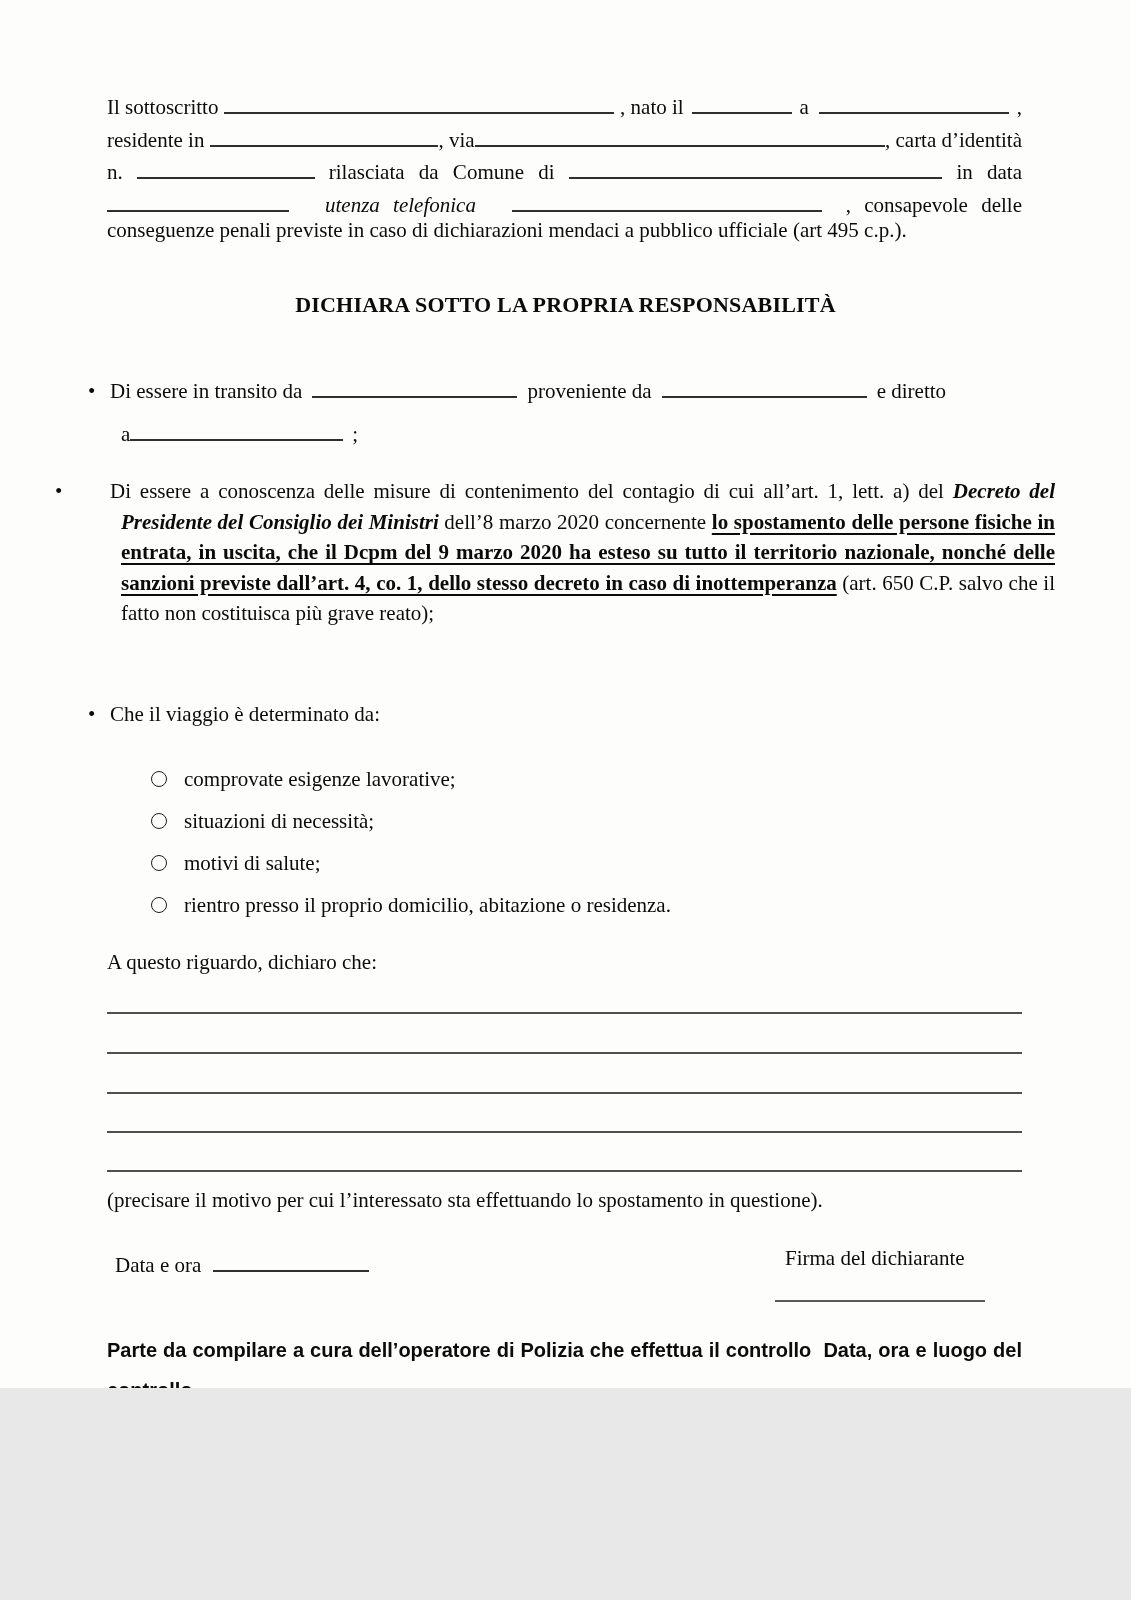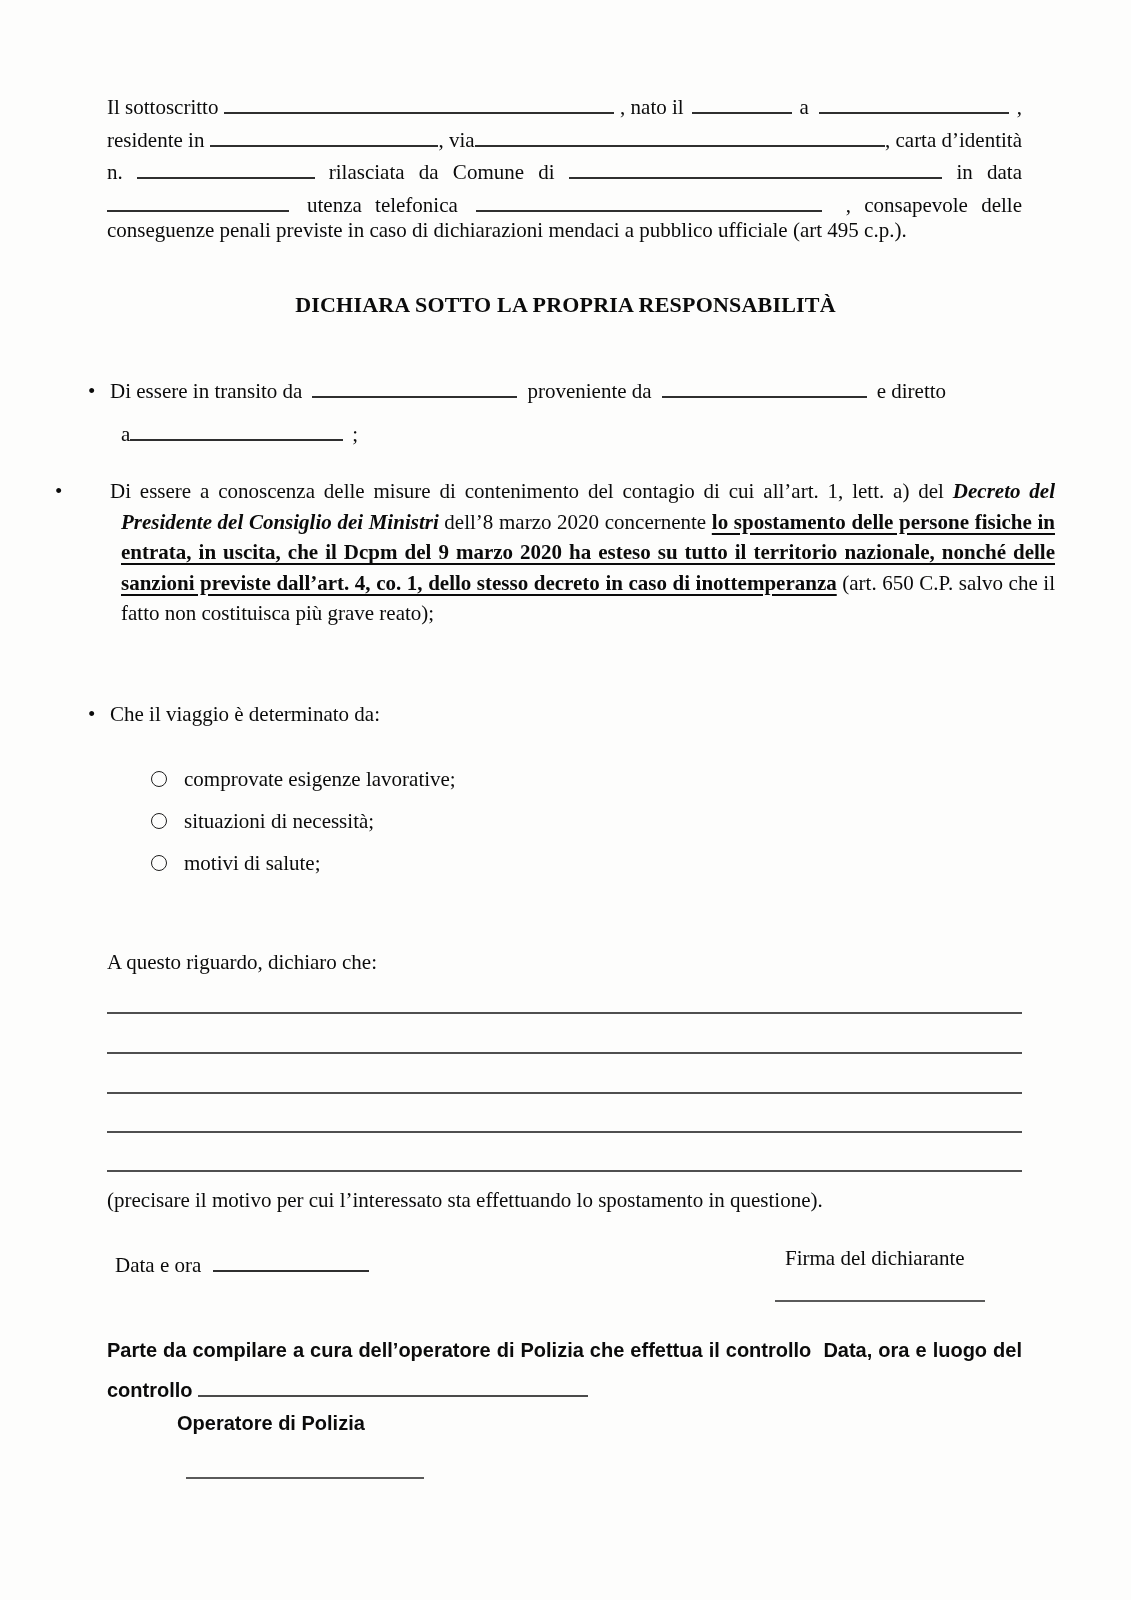--- a/index.html
+++ b/index.html
@@ -1,18 +1,18 @@
 <!DOCTYPE html>
 <html><head>
 <meta charset="utf-8">
 <style>
   html,body{margin:0;padding:0;background:#e8e8e8;}
   .page{
     position:relative;
-    width:1131px;height:1600px;
+    width:1131px;height:1388px;
     margin:0 auto;
     background:#fdfdfc;
     color:#0b0b0b;
     font-family:"Liberation Serif","DejaVu Serif",serif;
     font-size:21px;
     overflow:hidden;
   }
   .abs{position:absolute;}
   .t{white-space:pre;}
   
@@ -71,21 +71,21 @@
     </div>
     <div class="line ws9">
       <span class="t">n.</span>
       <span class="blank grow" style="flex-grow:1;margin:0 14px;"></span>
       <span class="t">rilasciata da Comune di</span>
       <span class="blank grow" style="flex-grow:2.1;margin:0 14px;"></span>
       <span class="t">in data</span>
     </div>
     <div class="line ws8">
       <span class="blank" style="width:182px;"></span>
-      <span class="t" style="margin:0 18px;">utenza telefonica</span>
+      <span class="t" style="margin:0 36px;font-style:italic;">utenza telefonica</span>
       <span class="blank grow" style="flex-grow:1;margin-right:0;"></span>
       <span class="t">, consapevole delle</span>
     </div>
     <div style="height:32.5px;">
       <span>conseguenze penali previste in caso di dichiarazioni mendaci a pubblico ufficiale </span><span class="bold">(art 495 c.p.).</span>
     </div>
   </div>
 
   <div class="abs heading" style="top:292px;left:0;">DICHIARA SOTTO LA PROPRIA RESPONSABILITÀ</div>
 
@@ -120,20 +120,24 @@
       <span>comprovate esigenze lavorative;</span>
     </div>
     <div class="opt-row">
       <span class="circle"></span>
       <span>situazioni di necessità;</span>
     </div>
     <div class="opt-row">
       <span class="circle"></span>
       <span>motivi di salute;</span>
     </div>
+    <div class="opt-row">
+      <span class="circle"></span>
+      <span>rientro presso il proprio domicilio, abitazione o residenza.</span>
+    </div>
   </div>
 
   <div class="abs" style="left:107px;top:950px;">A questo riguardo, dichiaro che:</div>
 
   <div class="rule" style="top:1012px;"></div>
   <div class="rule" style="top:1052px;"></div>
   <div class="rule" style="top:1092px;"></div>
   <div class="rule" style="top:1131px;"></div>
   <div class="rule" style="top:1170px;"></div>
 

